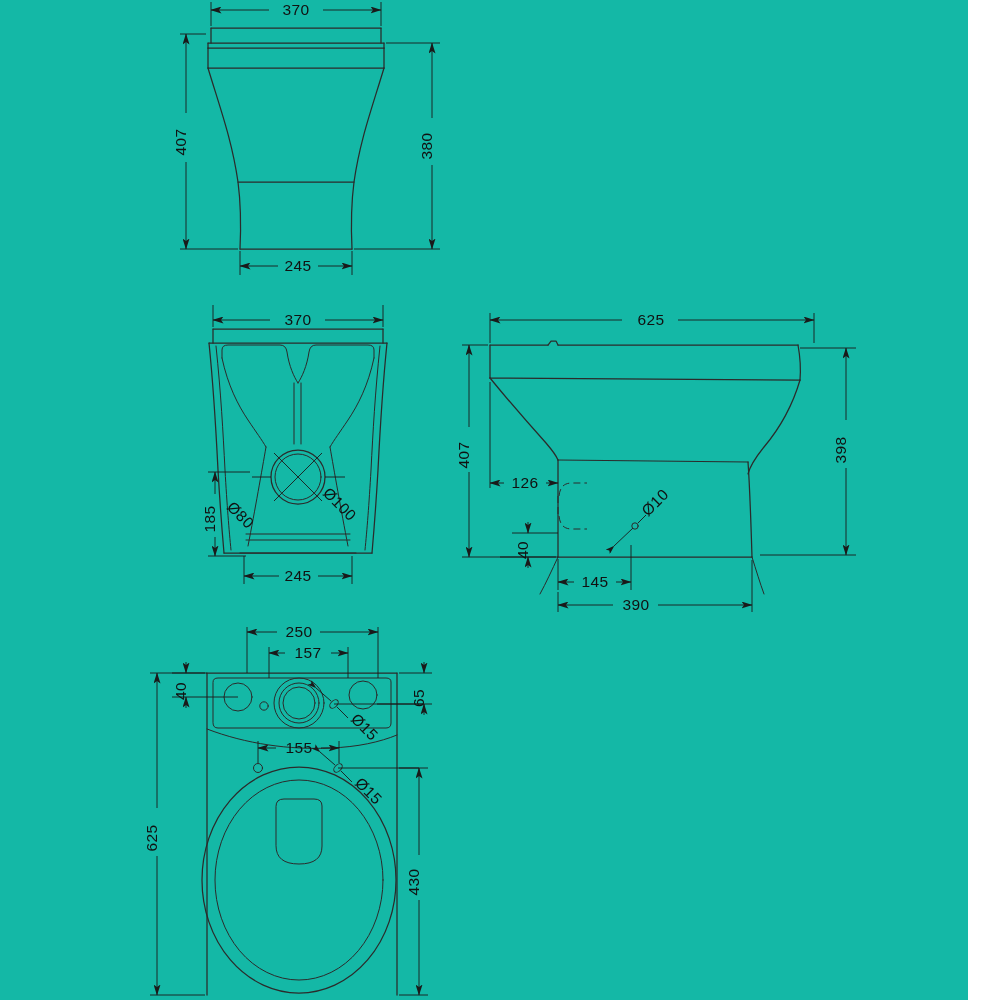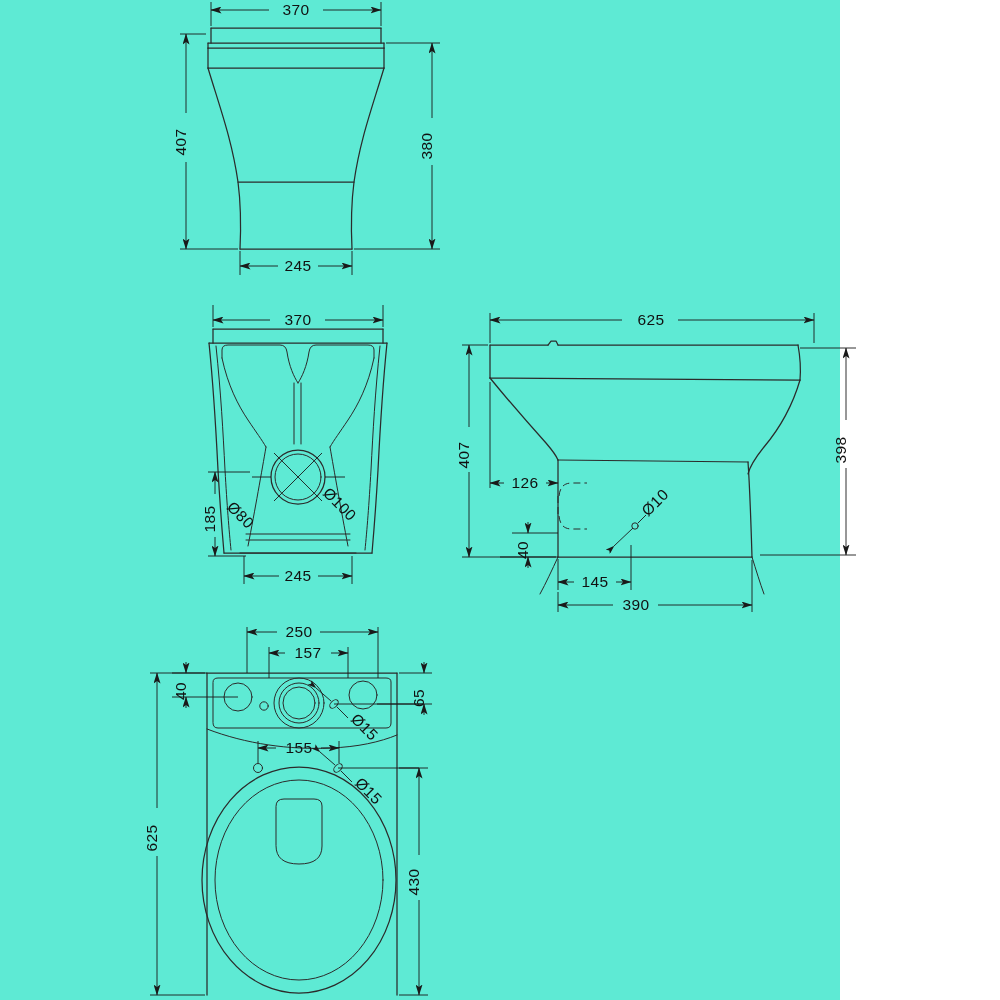--- a/index.html
+++ b/index.html
@@ -2,23 +2,23 @@
 <html><head>
 <meta charset="utf-8">
 <style>
   html, body {
     margin: 0;
     padding: 0;
     background: #ffffff;
   }
   #sheet {
     position: relative;
-    width: 840px;
+    width: 968px;
     height: 1000px;
-    background: #5eead4;
+    background: #14b8a6;
     font-family: "Liberation Sans", sans-serif;
     text-decoration: underline;
   }
   svg#drawing {
     display: block;
     width: 1000px;
     height: 1000px;
   }
   .outline {
     fill: none;

